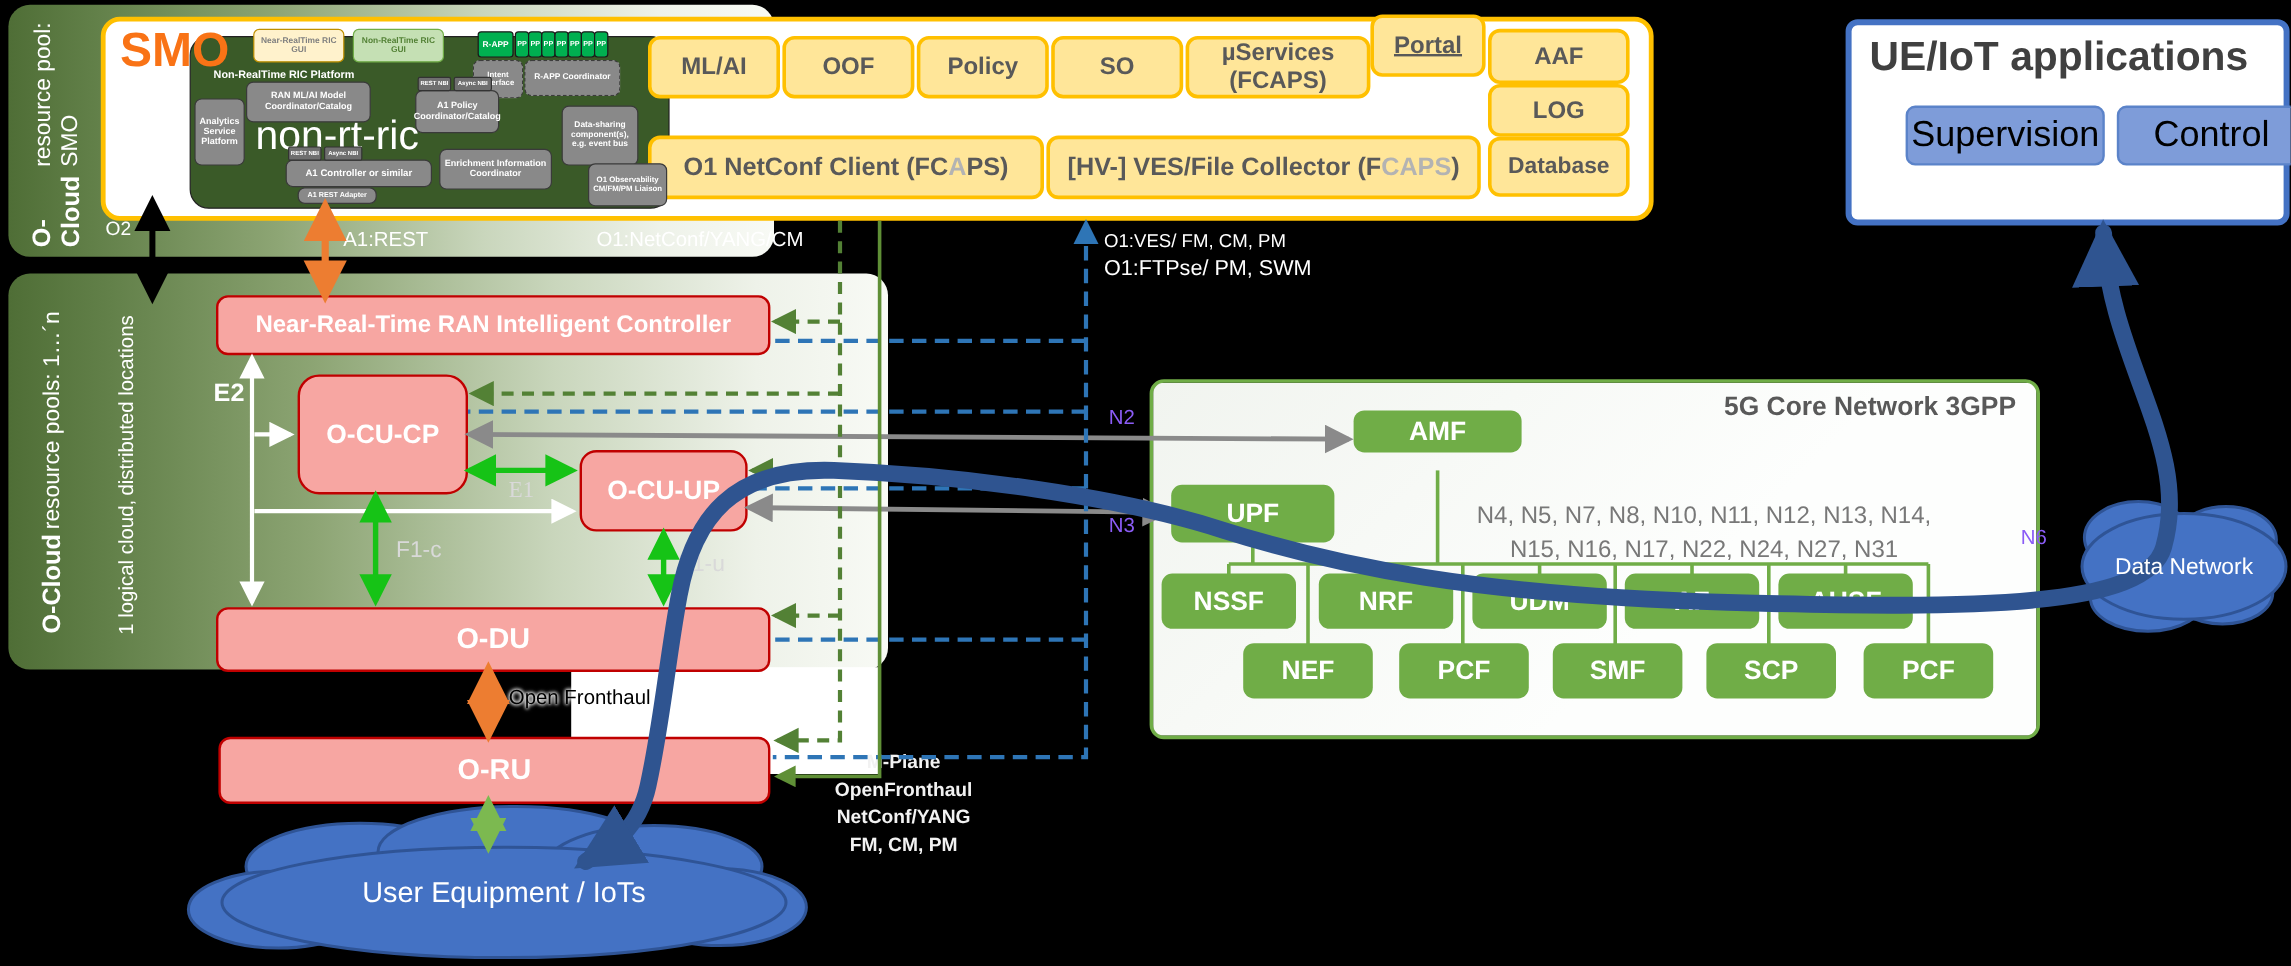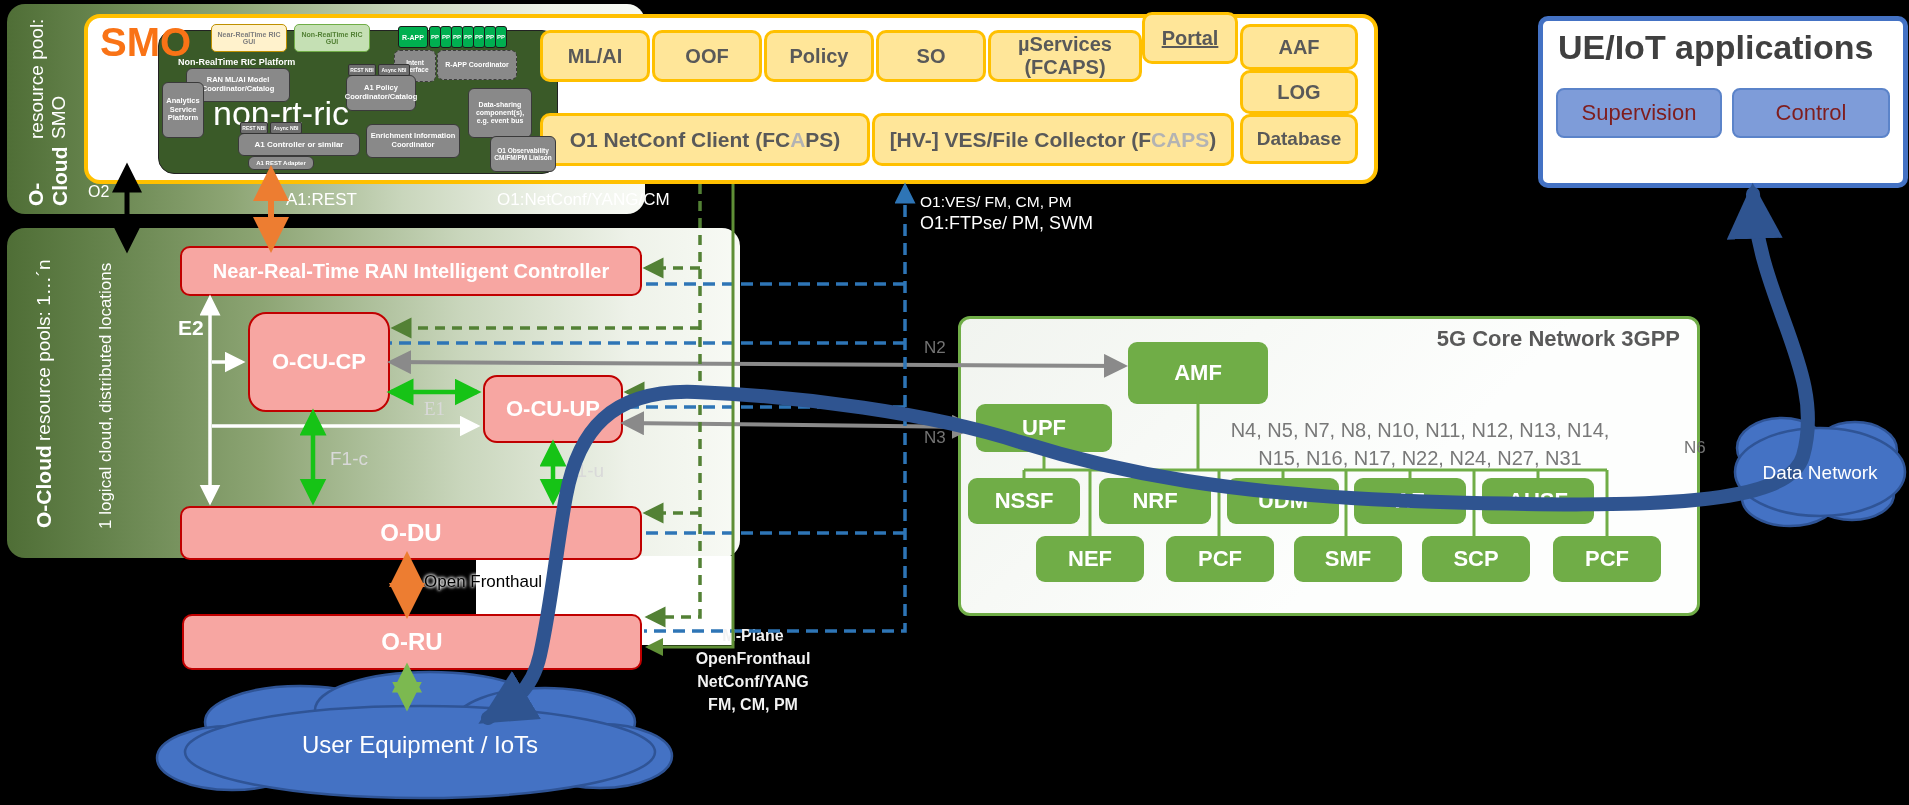--- a/index.html
+++ b/index.html
@@ -25,31 +25,31 @@
   .gui1{background:#FFF2CC;border:1.5px solid #BF9000;color:#7F7F7F;border-radius:5px;font-size:7px;font-weight:bold;z-index:7;}
   .gui2{background:#C5E0B4;border:1.5px solid #70AD47;color:#538135;border-radius:5px;font-size:7px;font-weight:bold;z-index:7;}
   .rapp{background:#00B050;border:1px solid #1a1a1a;border-radius:3px;color:#fff;font-weight:bold;z-index:7;}
   
   .svc{background:#FFE699;border:3px solid #FFC000;border-radius:10px;color:#595959;font-weight:bold;font-size:20px;z-index:5;}
   .bus{background:#fff;border:2px solid #FFC000;border-radius:8px;color:#595959;font-size:17px;font-weight:500;z-index:5;}
   .muted{color:#b3b3b3;}
   
   .apps{background:#fff;border:5px solid #4472C4;border-radius:10px;z-index:2;}
   .apps-title{font-size:34px;font-weight:bold;color:#404040;z-index:5;}
-  .btn{background:#7E9CD9;border:2px solid #5B83C9;border-radius:8px;color:#7f1d1d;font-size:22px;z-index:5;}
+  .btn{background:#7E9CD9;border:2px solid #5B83C9;border-radius:8px;color:#000000;font-size:30px;z-index:5;margin-left:32px;}
   
   .pink{background:#F7A6A2;border:2.5px solid #C00000;color:#fff;font-weight:bold;z-index:10;}
   
   .core{background:linear-gradient(135deg,#f1f4ef 0%,#fdfefd 60%);border:3px solid #70AD47;border-radius:12px;z-index:2;}
   .nf{background:#70AD47;border-radius:9px;color:#fff;font-weight:bold;font-size:22px;z-index:6;}
   .core-title{font-size:22px;font-weight:bold;color:#595959;z-index:5;}
   .nrefs{font-size:20px;color:#787878;line-height:28px;z-index:5;}
   .lbl{z-index:20;white-space:nowrap;}
   .lwhite{color:#fff;}
-  .lgray{color:#737373;}
+  .lgray{color:#8b5cf6;}
   .llight{color:#D9D9D9;}
   .glow{color:#000;text-shadow:0 0 3px #fff,0 0 3px #fff,0 0 4px #fff;}
   .whitecol{background:#fff;z-index:2;}
   .overlay{position:absolute;left:0;top:0;z-index:40;pointer-events:none;}
   .cloudlbl{color:#fff;z-index:50;}
   .mplane{color:#f2f2f2;font-size:16px;line-height:23px;text-align:center;z-index:20;}
 </style>
 </head>
 <body>
 
@@ -84,21 +84,21 @@
   <div class="abs rapp flexc" style="left:398px;top:26px;width:28px;height:20px;font-size:7px;">R-APP</div>
   <div class="abs rapp flexc" style="left:429px;top:26px;width:10px;height:20px;font-size:6px;">PP</div>
   <div class="abs rapp flexc" style="left:440px;top:26px;width:10px;height:20px;font-size:6px;">PP</div>
   <div class="abs rapp flexc" style="left:451px;top:26px;width:10px;height:20px;font-size:6px;">PP</div>
   <div class="abs rapp flexc" style="left:462px;top:26px;width:10px;height:20px;font-size:6px;">PP</div>
   <div class="abs rapp flexc" style="left:473px;top:26px;width:10px;height:20px;font-size:6px;">PP</div>
   <div class="abs rapp flexc" style="left:484px;top:26px;width:10px;height:20px;font-size:6px;">PP</div>
   <div class="abs rapp flexc" style="left:495px;top:26px;width:10px;height:20px;font-size:6px;">PP</div>
   <div class="abs gcomp gdash flexc" style="left:394px;top:50px;width:40px;height:30px;font-size:6.5px;">Intent Interface</div>
   <div class="abs gcomp gdash flexc" style="left:437px;top:50px;width:78px;height:28px;font-size:7px;">R-APP  Coordinator</div>
-  <div class="abs gcomp flexc" style="left:186px;top:68px;width:102px;height:32px;font-size:7.5px;">RAN ML/AI  Model Coordinator/Catalog</div>
+  <div class="abs gcomp flexc" style="left:205px;top:68px;width:102px;height:32px;font-size:7.5px;">RAN ML/AI  Model Coordinator/Catalog</div>
   <div class="abs tab flexc" style="left:348px;top:64px;width:26px;height:10px;">REST NBI</div>
   <div class="abs tab flexc" style="left:378px;top:64px;width:30px;height:10px;">Async NBI</div>
   <div class="abs gcomp flexc" style="left:346px;top:75px;width:68px;height:34px;font-size:7.5px;">A1 Policy Coordinator/Catalog</div>
   <div class="abs gcomp flexc" style="left:162px;top:82px;width:40px;height:54px;font-size:7.5px;">Analytics Service Platform</div>
   <div class="abs tab flexc" style="left:240px;top:122px;width:26px;height:10px;">REST NBI</div>
   <div class="abs tab flexc" style="left:270px;top:122px;width:30px;height:10px;">Async NBI</div>
   <div class="abs gcomp flexc" style="left:238px;top:133px;width:120px;height:21px;font-size:8px;">A1 Controller  or similar</div>
   <div class="abs gcomp flexc" style="left:248px;top:156px;width:64px;height:12px;font-size:6px;">A1 REST Adapter</div>
   <div class="abs gcomp flexc" style="left:366px;top:124px;width:92px;height:32px;font-size:7.5px;">Enrichment  Information Coordinator</div>
   <div class="abs gcomp flexc" style="left:468px;top:88px;width:62px;height:48px;font-size:7px;">Data-sharing component(s), e.g. event bus</div>
@@ -134,21 +134,21 @@
   <div class="abs pink flexc" style="left:483px;top:375px;width:136px;height:64px;border-radius:14px;font-size:22px;">O-CU-UP</div>
   <div class="abs pink flexc" style="left:180px;top:506px;width:458px;height:50px;border-radius:10px;font-size:24px;">O-DU</div>
   <div class="abs pink flexc" style="left:182px;top:614px;width:456px;height:52px;border-radius:10px;font-size:24px;">O-RU</div>
 
   <div class="abs core" style="left:958px;top:316px;width:736px;height:294px;"></div>
   <div class="abs core-title" style="left:1380px;top:326px;width:300px;text-align:right;">5G Core Network 3GPP</div>
   <div class="abs nrefs" style="left:1160px;top:416px;width:520px;text-align:center;">
     <div>N4, N5, N7, N8, N10, N11, N12, N13, N14,</div>
     <div>N15, N16, N17, N22, N24, N27, N31</div>
   </div>
-  <div class="abs nf flexc" style="left:1128px;top:342px;width:140px;height:62px;">AMF</div>
+  <div class="abs nf flexc" style="left:1128px;top:342px;width:140px;height:35px;">AMF</div>
   <div class="abs nf flexc" style="left:976px;top:404px;width:136px;height:48px;">UPF</div>
   <div class="abs nf flexc" style="left:968px;top:478px;width:112px;height:46px;">NSSF</div>
   <div class="abs nf flexc" style="left:1099px;top:478px;width:112px;height:46px;">NRF</div>
   <div class="abs nf flexc" style="left:1227px;top:478px;width:112px;height:46px;">UDM</div>
   <div class="abs nf flexc" style="left:1354px;top:478px;width:112px;height:46px;">AF</div>
   <div class="abs nf flexc" style="left:1482px;top:478px;width:112px;height:46px;">AUSF</div>
   <div class="abs nf flexc" style="left:1036px;top:536px;width:108px;height:46px;">NEF</div>
   <div class="abs nf flexc" style="left:1166px;top:536px;width:108px;height:46px;">PCF</div>
   <div class="abs nf flexc" style="left:1294px;top:536px;width:108px;height:46px;">SMF</div>
   <div class="abs nf flexc" style="left:1422px;top:536px;width:108px;height:46px;">SCP</div>

